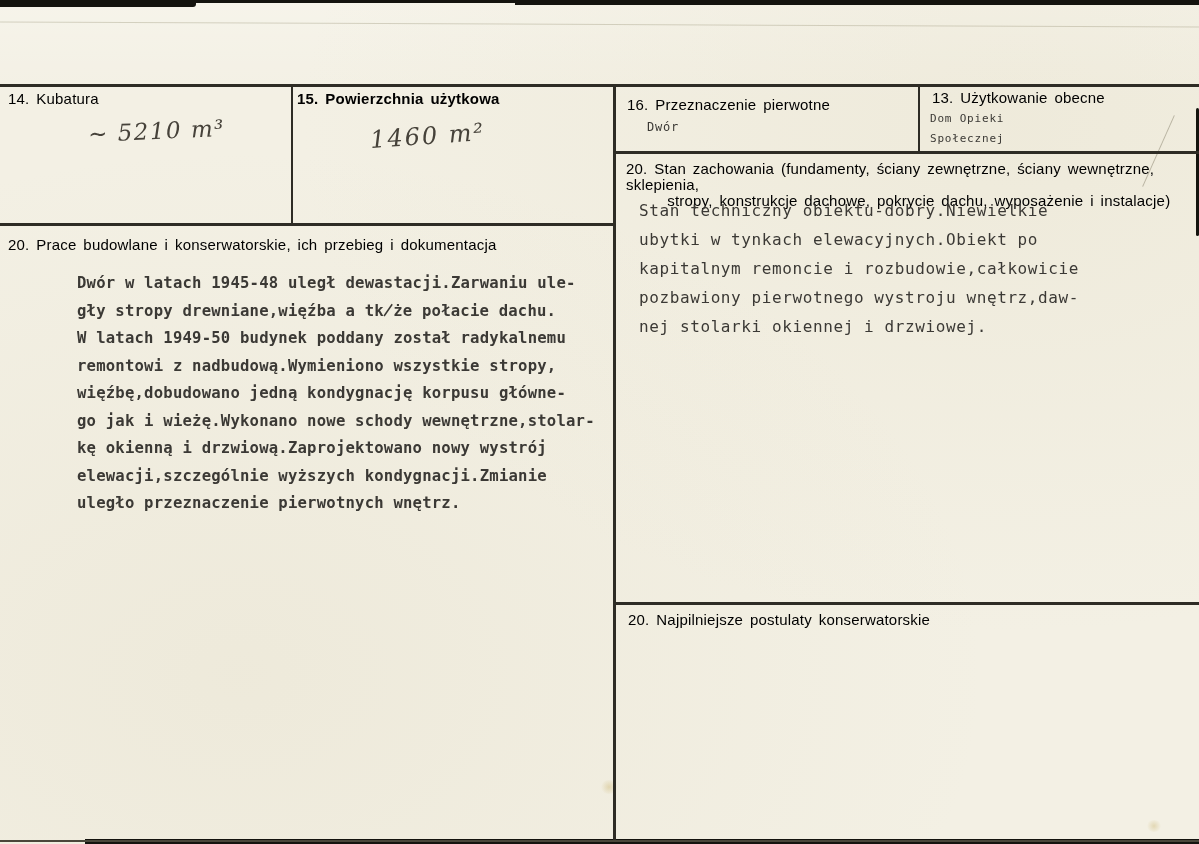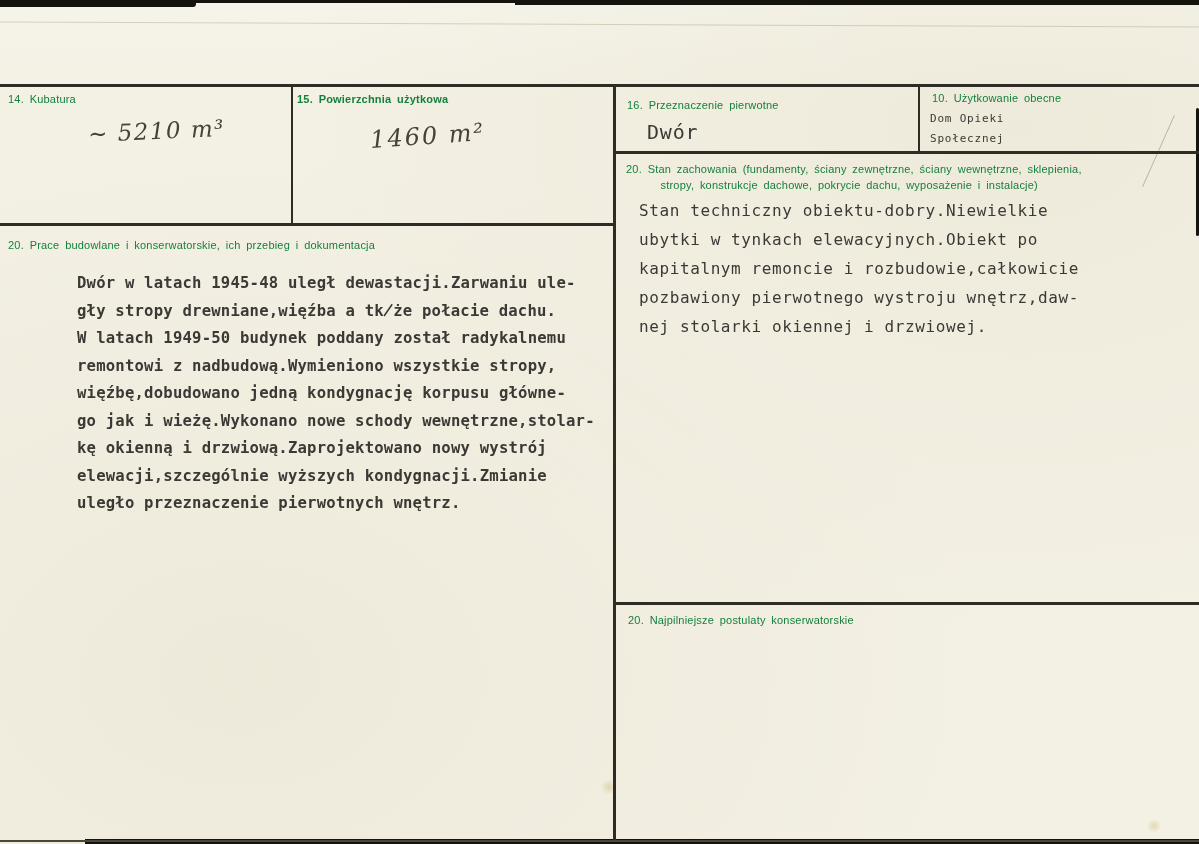--- a/index.html
+++ b/index.html
@@ -18,28 +18,28 @@
       linear-gradient(180deg, rgba(255,255,252,0.25), rgba(0,0,0,0) 12%);
   }
   .line{position:absolute;background:#2e2c25;}
   .edge{position:absolute;background:#14130e;}
   .crease{position:absolute;left:0;top:24px;width:1199px;height:1px;background:rgba(150,142,116,0.35);transform:rotate(0.25deg);}
   .scratch{position:absolute;left:1158px;top:112px;width:1px;height:78px;background:rgba(120,112,90,0.45);transform:rotate(24deg);}
   .stain{position:absolute;border-radius:50%;background:radial-gradient(circle, rgba(196,170,90,0.35), transparent 70%);}
 
   .cell{position:absolute;}
   .label{
-    font-size:11px;color:#15803d;letter-spacing:0.2px;word-spacing:2.5px;
+    font-size:15px;color:#000000;letter-spacing:0.2px;word-spacing:2.5px;
     white-space:pre-wrap;line-height:16px;
   }
   .typed{
     font-family:"DejaVu Sans Mono","Liberation Mono",monospace;
     color:#3b3935;white-space:pre;
   }
-  .typed.v16{font-size:20px;letter-spacing:0.8px;}
+  .typed.v16{font-size:12px;letter-spacing:0.8px;}
   .typed.v17{font-size:11px;letter-spacing:0.8px;line-height:20px;}
   .typed.v18{font-size:15.6px;letter-spacing:0.2px;line-height:27.5px;}
   .typed.v19{font-size:16px;letter-spacing:0.6px;line-height:29px;}
   .hand{
     position:absolute;
     font-family:"DejaVu Serif",serif;font-style:italic;
     color:#46423a;white-space:nowrap;
   }
   .hand.v14{left:88px;top:118px;font-size:23px;letter-spacing:1.5px;transform:rotate(-2.5deg);}
   .hand.v15{left:370px;top:122px;font-size:24px;letter-spacing:2px;transform:rotate(-4deg);}
@@ -77,21 +77,21 @@
     <div class="label">15. Powierzchnia użytkowa</div>
   </div>
   <div class="hand v15">1460 m²</div>
 
   <div class="cell" style="left:627px;top:97px;width:280px;">
     <div class="label">16. Przeznaczenie pierwotne</div>
     <div class="typed v16" style="margin:7px 0 0 20px;">Dwór</div>
   </div>
 
   <div class="cell" style="left:932px;top:90px;width:260px;">
-    <div class="label">10. Użytkowanie obecne</div>
+    <div class="label">13. Użytkowanie obecne</div>
     <div class="typed v17" style="margin:3px 0 0 -2px;">Dom Opieki
 Społecznej</div>
   </div>
 
   <div class="cell" style="left:626px;top:161px;width:566px;">
     <div class="label">20. Stan zachowania (fundamenty, ściany zewnętrzne, ściany wewnętrzne, sklepienia,
       stropy, konstrukcje dachowe, pokrycie dachu, wyposażenie i instalacje)</div>
   </div>
   <div class="cell typed v19" style="left:639px;top:196px;">Stan techniczny obiektu-dobry.Niewielkie
 ubytki w tynkach elewacyjnych.Obiekt po

